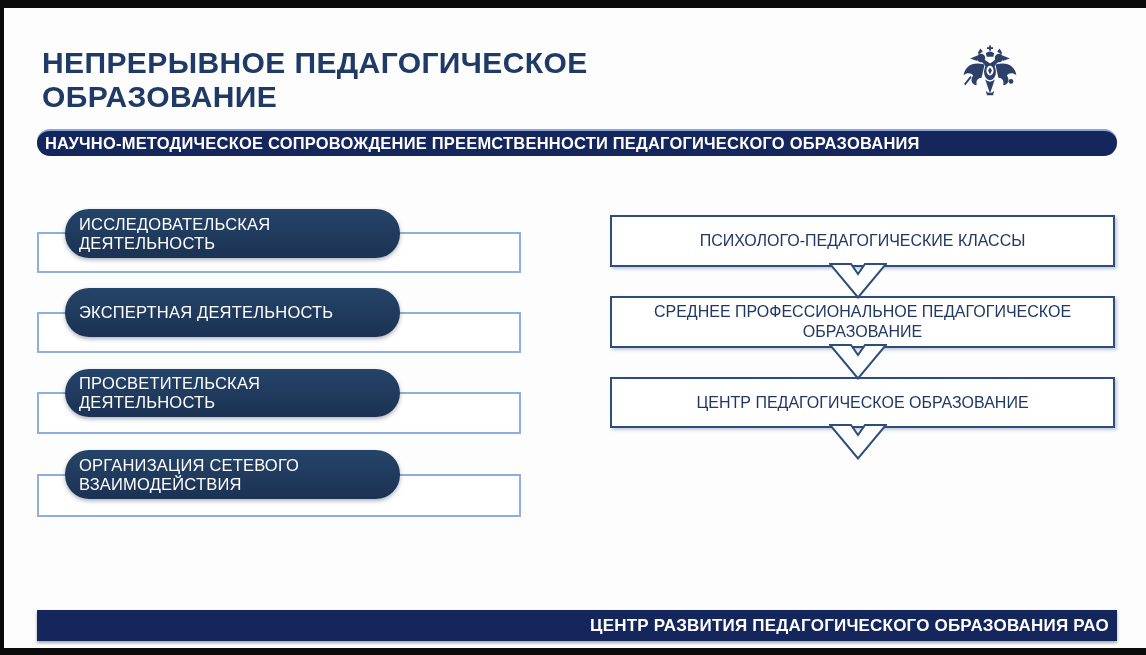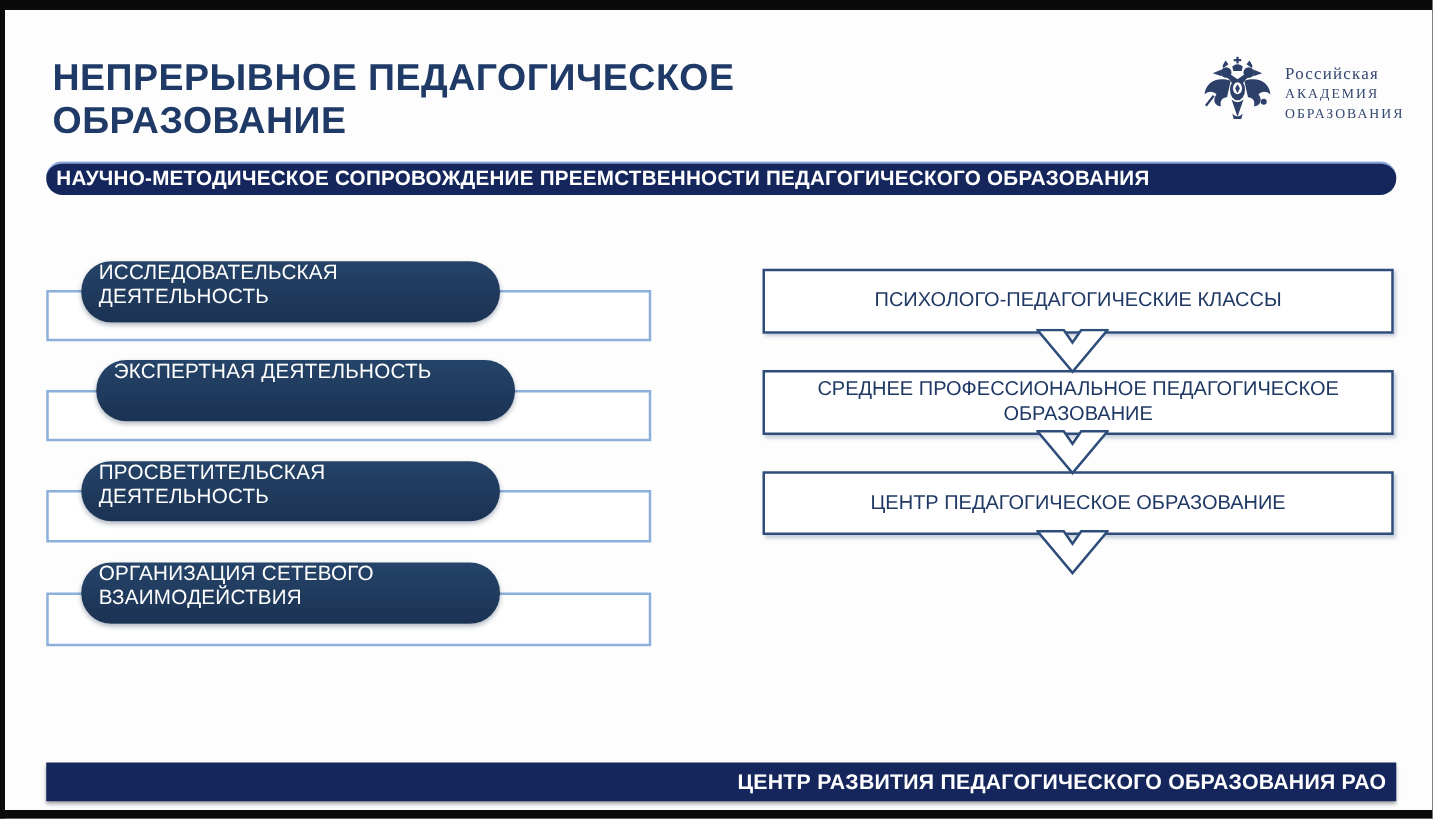--- a/index.html
+++ b/index.html
@@ -43,24 +43,24 @@
   
   .underlay{
     position:absolute;left:37px;width:484px;height:41px;
     background:#fff;border:2px solid #8CB0D9;box-sizing:border-box;z-index:1;
   }
   .card{
     position:absolute;left:65px;width:335px;height:49px;border-radius:24px;
     background:linear-gradient(#254469,#1B3253);
     box-shadow:0 2px 4px rgba(20,40,70,.35);
     color:#fff;font-size:16.5px;letter-spacing:.2px;line-height:1.15;
-    display:flex;align-items:flex-start;padding:0 16px 0 14px;box-sizing:border-box;z-index:2;
+    display:flex;align-items:center;padding:0 16px 0 14px;box-sizing:border-box;z-index:2;
   }
   .u1{top:232px;} .c1{top:209px;}
-  .u2{top:312px;} .c2{top:288px;margin-left:12px;}
+  .u2{top:312px;} .c2{top:288px;}
   .u3{top:392px;height:42px;} .c3{top:369px;height:48px;}
   .u4{top:474px;height:43px;} .c4{top:450px;}
 
   
   .stagebox{
     position:absolute;left:610px;width:505px;
     background:#fff;border:2px solid #2E4D7B;box-sizing:border-box;
     box-shadow:2px 2px 3px rgba(120,140,170,.45);
     color:#1F3864;font-weight:400;font-size:16px;line-height:1.25;text-align:center;
     display:flex;align-items:center;justify-content:center;padding:0 22px;z-index:1;
@@ -101,25 +101,20 @@
           <path d="M41,32 C22,26 8,34 6,50 C12,45 18,46 22,50 C16,58 20,66 28,66 C26,59 30,54 36,54 Z"></path>
           <path d="M59,32 C78,26 92,34 94,50 C88,45 82,46 78,50 C84,58 80,66 72,66 C74,59 70,54 64,54 Z"></path>
           <path d="M42,57 L50,80 L58,57 Q50,64 42,57 Z"></path>
           <path d="M43,76 q7,7 14,0 l-2,7 h-10 z"></path>
           <rect x="12" y="50" width="3" height="17" transform="rotate(38 13 58)"></rect>
           <circle cx="85" cy="60" r="4"></circle>
           <ellipse cx="50" cy="42" rx="6" ry="8" fill="#fff"></ellipse>
           <path d="M50,36.5 l3.2,5.5 -3.2,6.5 -3.2,-6.5 z"></path>
         </g>
       </svg>
-    </span>
-    <span class="logo-text">
-      <div class="logo-l1">Российская</div>
-      <div class="logo-l2">АКАДЕМИЯ</div>
-      <div class="logo-l3">ОБРАЗОВАНИЯ</div>
     </span>
   </div>
 
   <div class="top-banner">
     <span>НАУЧНО-МЕТОДИЧЕСКОЕ СОПРОВОЖДЕНИЕ ПРЕЕМСТВЕННОСТИ ПЕДАГОГИЧЕСКОГО ОБРАЗОВАНИЯ</span>
   </div>
 
   <div class="underlay u1"></div>
   <div class="card c1">
     <span>ИССЛЕДОВАТЕЛЬСКАЯ ДЕЯТЕЛЬНОСТЬ</span>

